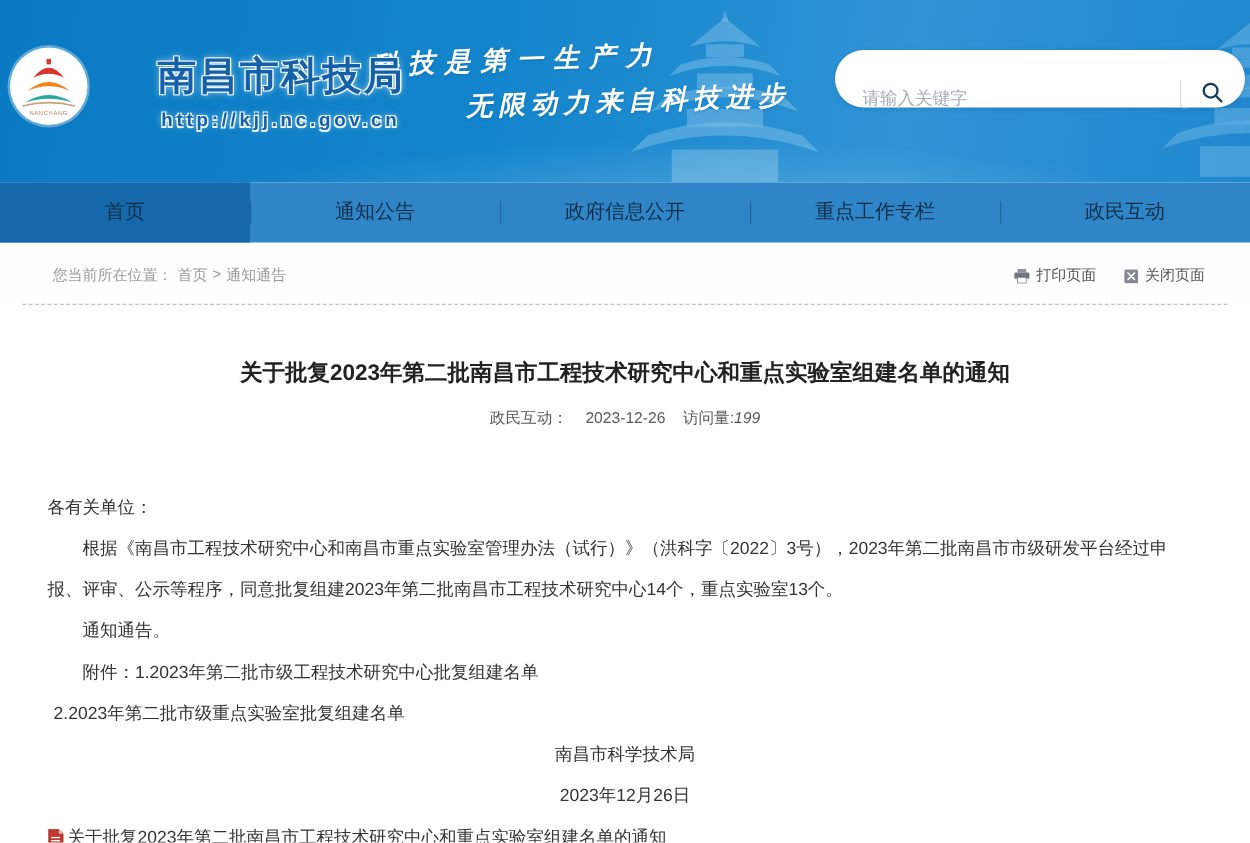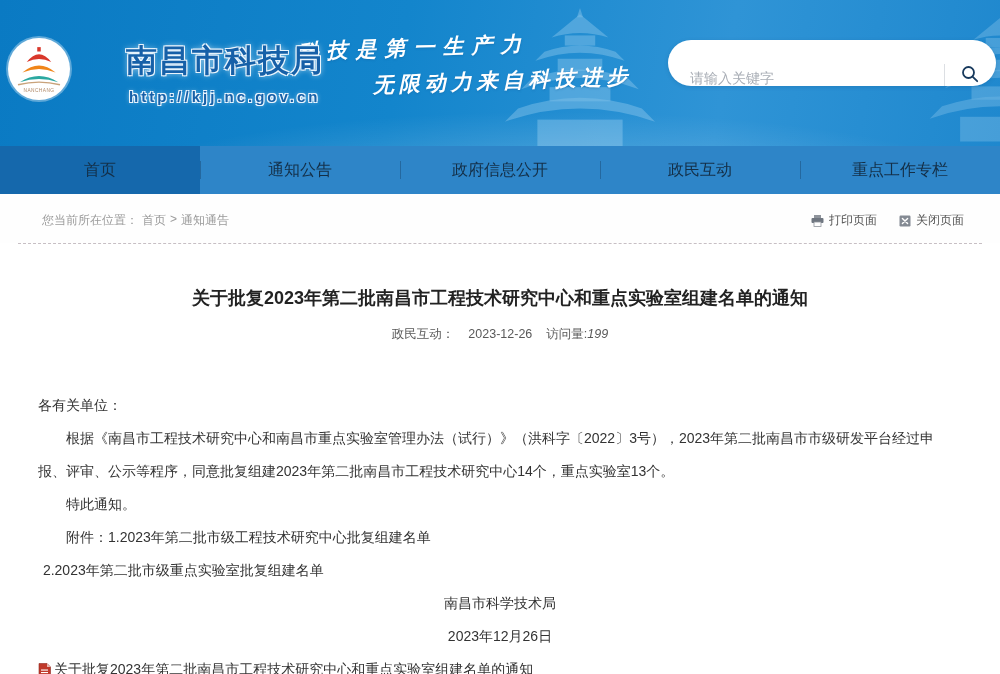--- a/index.html
+++ b/index.html
@@ -189,22 +189,22 @@
         <line x1="12.8" y1="12.8" x2="17.2" y2="17.2" stroke="#17395c" stroke-width="1.8" stroke-linecap="round"></line>
       </svg>
     </button>
   </div>
 </div>
 
 <div class="nav">
   <div class="nav-item active">首页</div>
   <div class="nav-item">通知公告</div>
   <div class="nav-item">政府信息公开</div>
+  <div class="nav-item">重点工作专栏</div>
   <div class="nav-item">政民互动</div>
-  <div class="nav-item">重点工作专栏</div>
 </div>
 
 <div class="crumb-row">
   <div class="breadcrumb">
     <span>您当前所在位置：</span>
     <a>首页</a>
     <span>&gt;</span>
     <a>通知通告</a>
   </div>
   <div class="page-tools">
@@ -232,21 +232,21 @@
 
   <h2 class="article-title">关于批复2023年第二批南昌市工程技术研究中心和重点实验室组建名单的通知</h2>
 
   <div class="article-meta">
     <span>政民互动：</span><span class="meta-gap"></span><span>2023-12-26</span><span class="meta-gap"></span><span>访问量:</span><span class="views-value">199</span>
   </div>
 
   <div class="article-body">
     <p>各有关单位：</p>
     <p class="indent-2">根据《南昌市工程技术研究中心和南昌市重点实验室管理办法（试行）》（洪科字〔2022〕3号），2023年第二批南昌市市级研发平台经过申报、评审、公示等程序，同意批复组建2023年第二批南昌市工程技术研究中心14个，重点实验室13个。</p>
-    <p class="indent-2">特此通知。</p>
+    <p class="indent-2">通知通告。</p>
     <p class="indent-2">附件：1.2023年第二批市级工程技术研究中心批复组建名单</p>
     <p class="indent-s">2.2023年第二批市级重点实验室批复组建名单</p>
     <p class="sig-line">南昌市科学技术局</p>
     <p class="sig-line">2023年12月26日</p>
     <p class="attach-row">
       <svg class="doc-icon" width="13" height="15" viewBox="0 0 13 15">
         <path d="M1 0.5 H9 L12.5 4 V14.5 H1 Z" fill="#c0392b" stroke="#8e2a20" stroke-width="0.6"></path>
         <path d="M9 0.5 L9 4 H12.5 Z" fill="#e8b9b3"></path>
         <rect x="3" y="6.5" width="7" height="1.1" fill="#fff"></rect>
         <rect x="3" y="9" width="7" height="1.1" fill="#fff"></rect>

